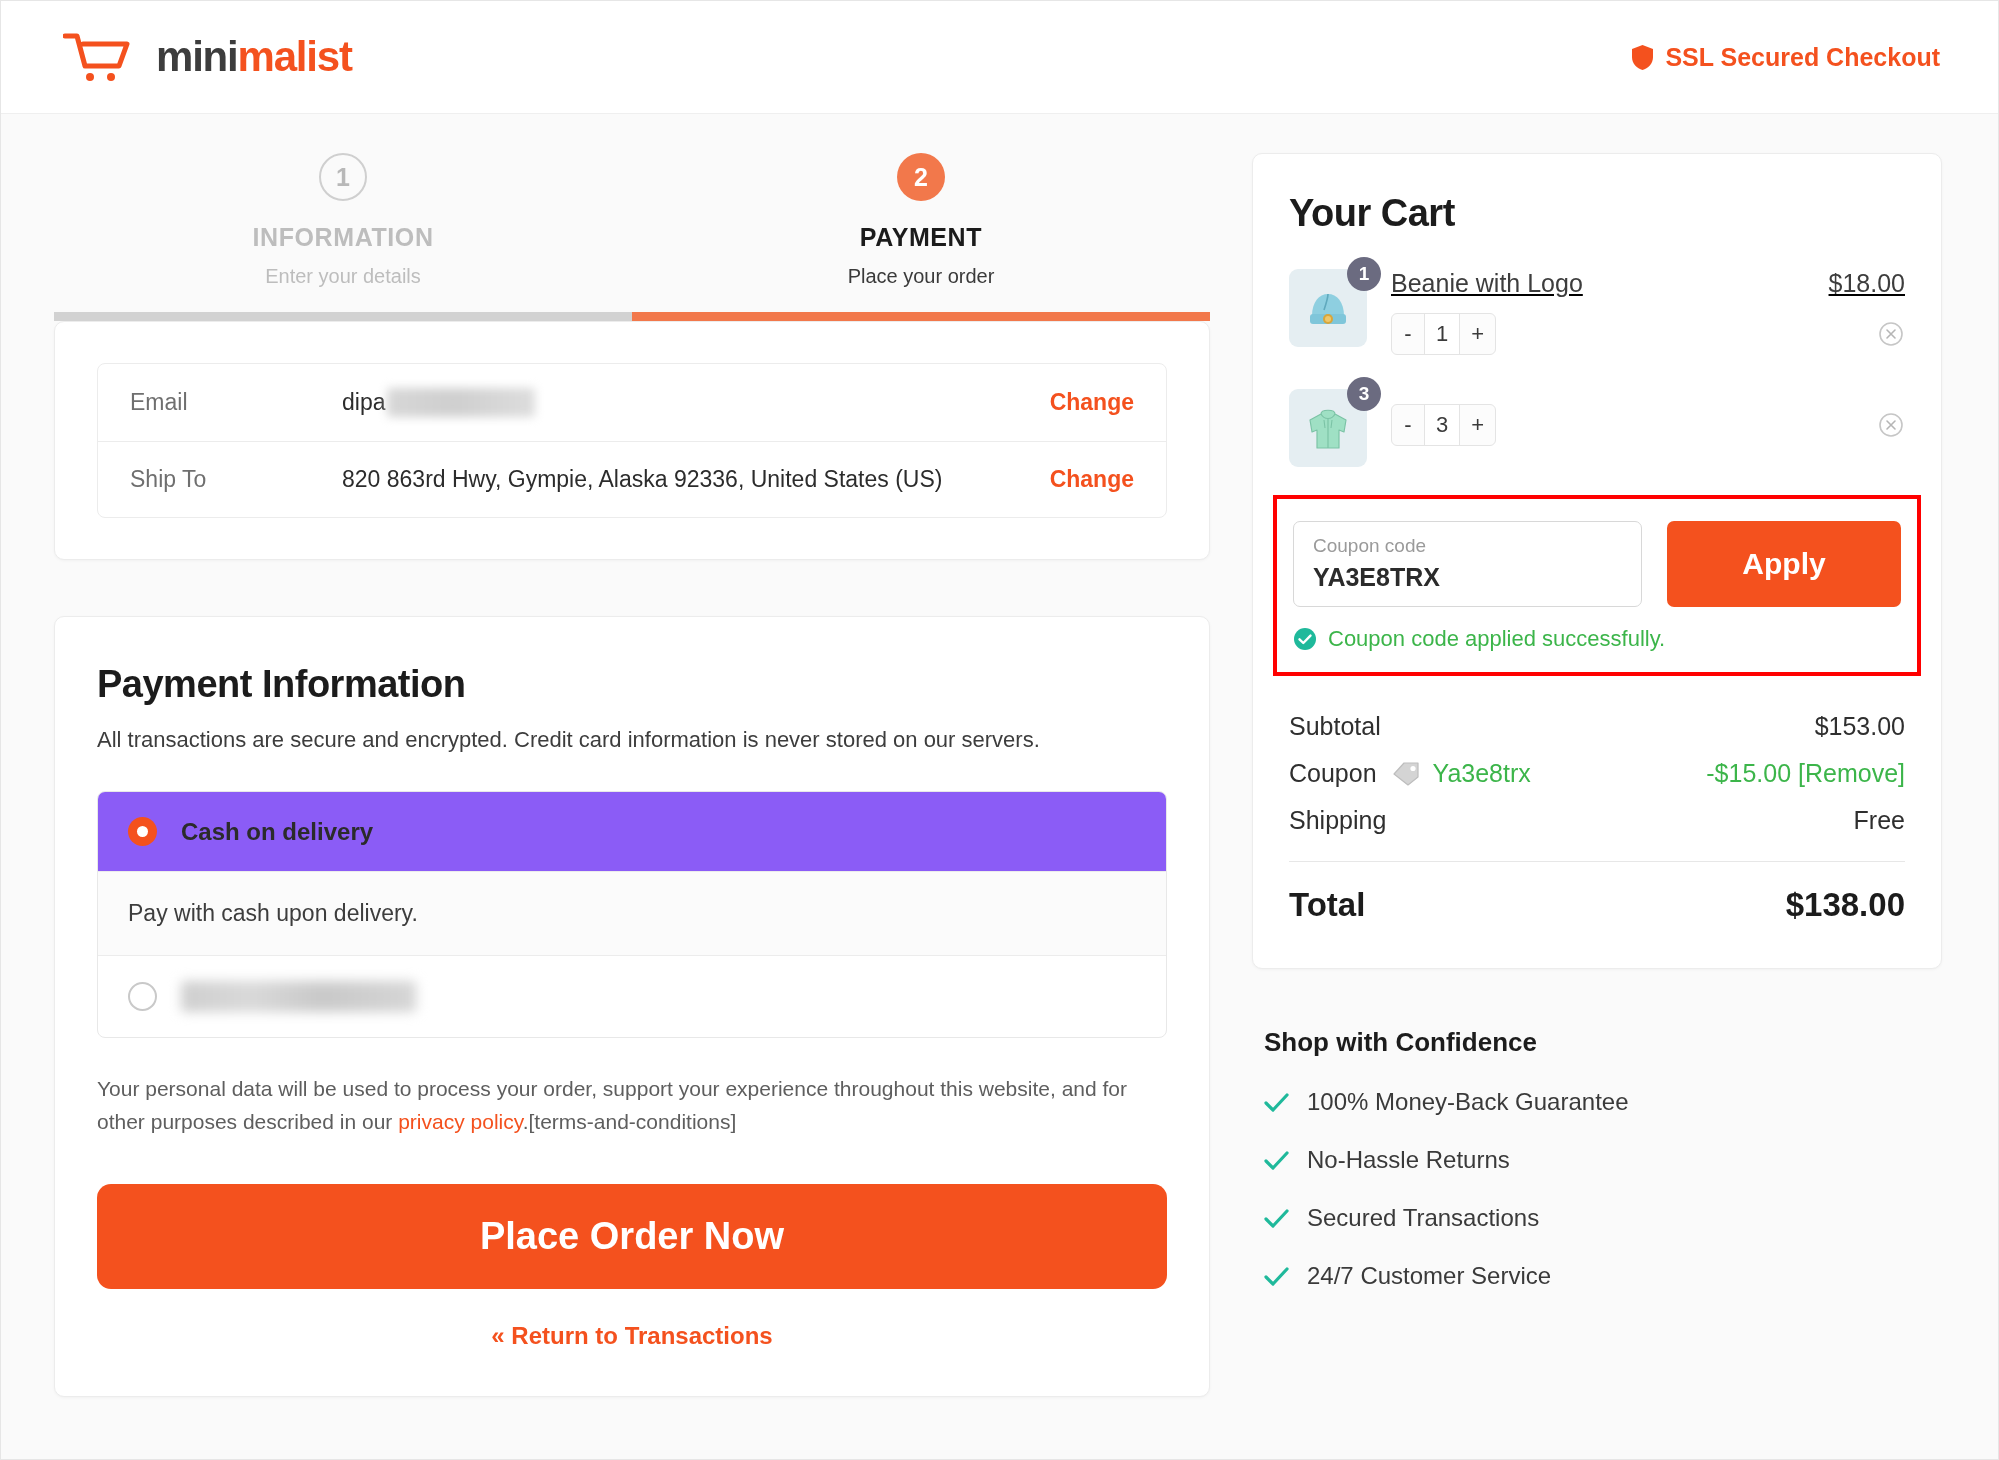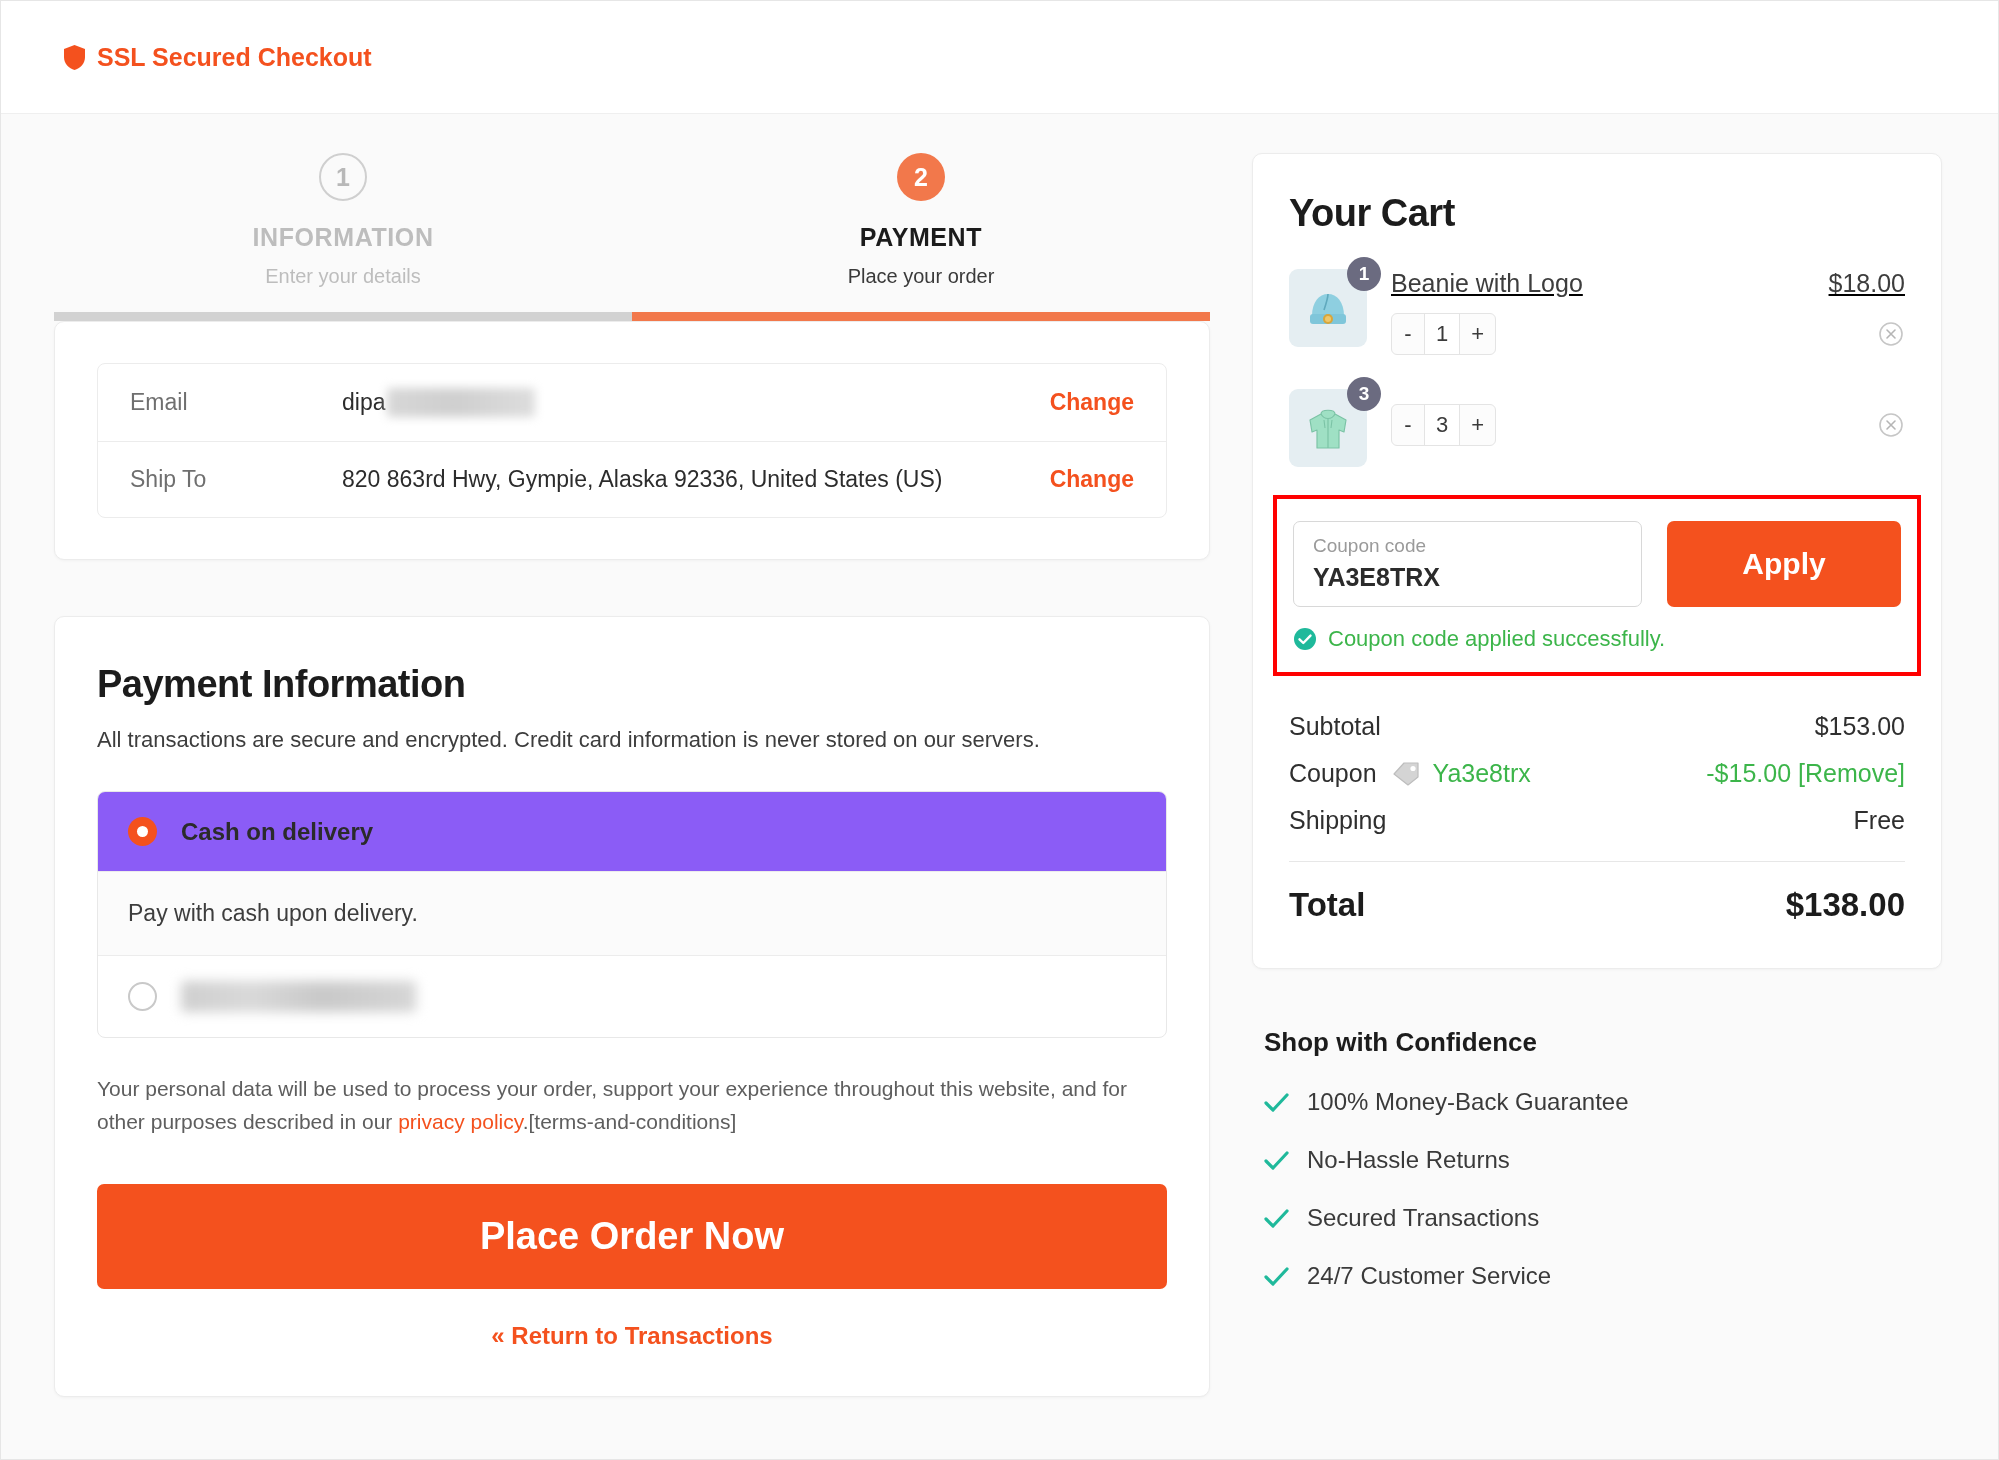--- a/index.html
+++ b/index.html
@@ -137,21 +137,21 @@
   .privacy {
     margin-top: 35px;
     font-size: 21px; color: #5e5e5e; line-height: 1.55;
     max-width: 1040px;
   }
   .privacy a { color: #f4511e; text-decoration: none; }
   .place-order {
     display: block; width: 100%;
     margin-top: 46px;
     background: #f4511e; color: #ffffff;
-    border: none; border-radius: 7px;
+    border: none; border-radius: 14px;
     font-family: inherit;
     font-size: 38px; font-weight: bold;
     padding: 31px 0;
     cursor: pointer;
   }
   .return-link {
     display: block; text-align: center;
     margin-top: 33px;
     color: #f4511e; font-size: 24px; font-weight: bold; cursor: pointer;
   }
@@ -242,20 +242,30 @@
   .conf-item { display: flex; align-items: center; gap: 18px; margin-bottom: 30px; }
   .check-icon { width: 25px; height: 19px; display: block; }
   .conf-text { font-size: 24px; color: #3a3a3a; }
 </style>
 </head>
 <body>
 
 <div class="page">
 
   <div class="header">
+    <div class="logo">
+      <span>
+        <svg class="cart-icon" viewBox="0 0 74 52" xmlns="http://www.w3.org/2000/svg">
+          <path d="M2 5 h12 l8 30 h34 l8 -22 h-44" fill="none" stroke="#f4511e" stroke-width="5" stroke-linecap="round" stroke-linejoin="round"></path>
+          <circle cx="27" cy="46" r="4" fill="#f4511e"></circle>
+          <circle cx="48" cy="46" r="4" fill="#f4511e"></circle>
+        </svg>
+      </span>
+      <span class="logo-text"><span class="logo-dark">mini</span><span class="logo-orange">malist</span></span>
+    </div>
     <div class="ssl">
       <span>
         <svg class="shield-icon" viewBox="0 0 23 27" xmlns="http://www.w3.org/2000/svg">
           <path d="M11.5 1 L22 5 V13 C22 20 17 24.5 11.5 26 C6 24.5 1 20 1 13 V5 Z" fill="#f4511e"></path>
         </svg>
       </span>
       <span class="ssl-text">SSL Secured Checkout</span>
     </div>
   </div>
 

